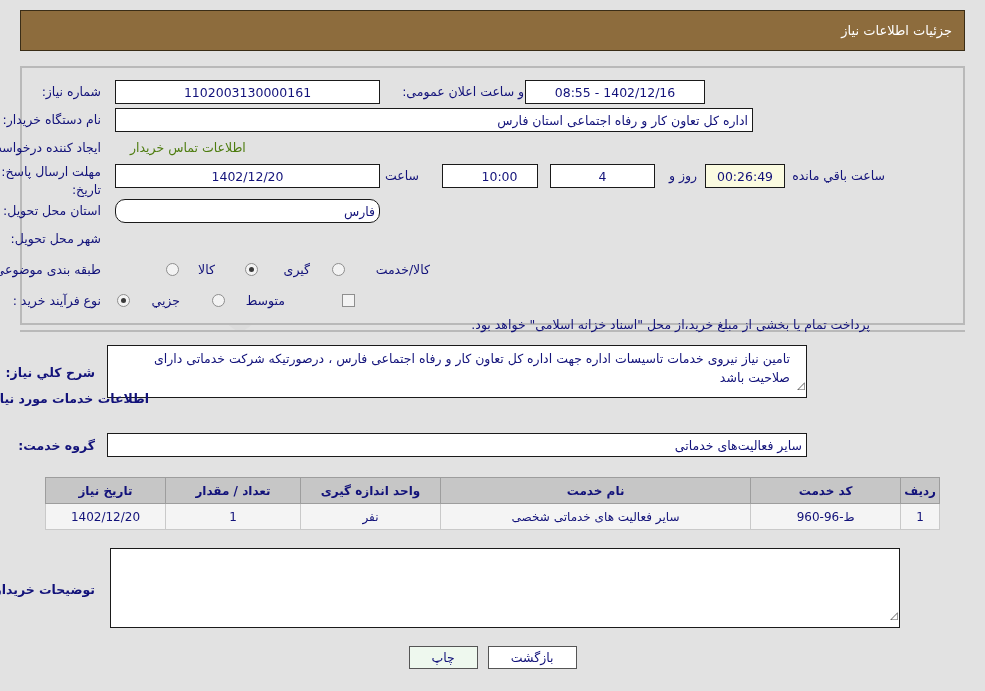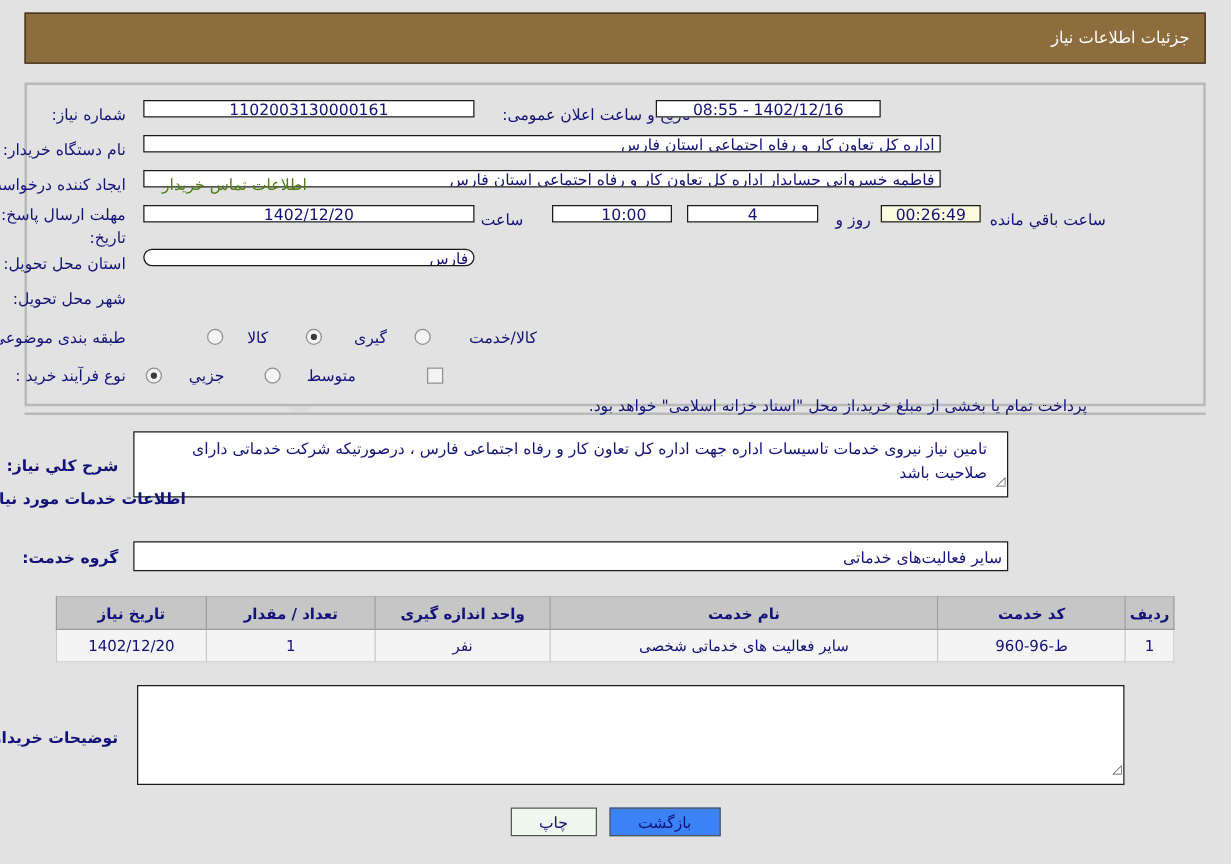--- a/index.html
+++ b/index.html
@@ -71,21 +71,21 @@
 
   
   .fld {
     position: absolute;
     background: #ffffff;
     border: 1px solid #1a1a1a;
     font-size: 12.5px;
     color: #12127a;
     display: flex;
     align-items: center;
-    height: 14px;
+    height: 24px;
     padding: 0 4px;
     z-index: 4;
     overflow: hidden;
     white-space: nowrap;
   }
   .fld.center { justify-content: center; }
   .fld.right  { justify-content: flex-start; }
   .fld.timer  { background: #fbfbe0; justify-content: center; }
 
   
@@ -175,21 +175,21 @@
   }
   .btn {
     border: 1px solid #555;
     font-size: 12.5px;
     color: #12127a;
     padding: 3px 22px;
     cursor: pointer;
     font-family: "DejaVu Sans", "Liberation Sans", sans-serif;
   }
   .btn.print  { background: #eef8ee; }
-  .btn.back   { background: #3b82f6; }
+  .btn.back   { background: #ffffff; }
 </style>
 </head>
 <body>
 
 <div id="page">
 
   <svg class="watermark" viewBox="0 0 985 170" xmlns="http://www.w3.org/2000/svg">
     <g fill="#c9c9c9">
       <path d="M205 10 L275 32 L275 85 Q275 128 240 148 Q205 128 205 85 Z" fill="#cfcfcf"></path>
       <path d="M217 24 L263 38 L263 83 Q263 116 240 131 Q217 116 217 83 Z" fill="#e2e2e2"></path>
@@ -211,21 +211,20 @@
   <div class="lbl" style="right:884px; top:84px;">شماره نیاز:</div>
   <div class="fld center" style="right:605px; top:80px; width:265px;">1102003130000161</div>
 
   <div class="lbl" style="right:432px; top:84px;">تاریخ و ساعت اعلان عمومی:</div>
   <div class="fld center" style="right:280px; top:80px; width:180px;">1402/12/16 - 08:55</div>
 
   <div class="lbl" style="right:884px; top:112px;">نام دستگاه خریدار:</div>
   <div class="fld right" style="right:232px; top:108px; width:638px;">اداره کل تعاون  کار و رفاه اجتماعی استان فارس</div>
 
   <div class="lbl" style="right:884px; top:140px;">ایجاد کننده درخواست:</div>
-  <div class="fld right" style="right:232px; top:136px; width:638px;">فاطمه خسروانی حسابدار اداره کل تعاون  کار و رفاه اجتماعی استان فارس</div>
   <div class="lbl link" style="right:755px; top:140px; left:auto; right:auto; left:130px;">اطلاعات تماس خریدار</div>
 
   <div class="lbl" style="right:884px; top:164px;">مهلت ارسال پاسخ: تا</div>
   <div class="lbl" style="right:884px; top:182px;">تاریخ:</div>
 
   <div class="fld center" style="right:605px; top:164px; width:265px;">1402/12/20</div>
   <div class="lbl" style="right:566px; top:168px;">ساعت</div>
   <div class="fld center" style="right:447px; top:164px; width:96px;padding-left:23px;">10:00</div>
   <div class="fld center" style="right:330px; top:164px; width:105px;">4</div>
   <div class="lbl" style="right:288px; top:168px;">روز و</div>

